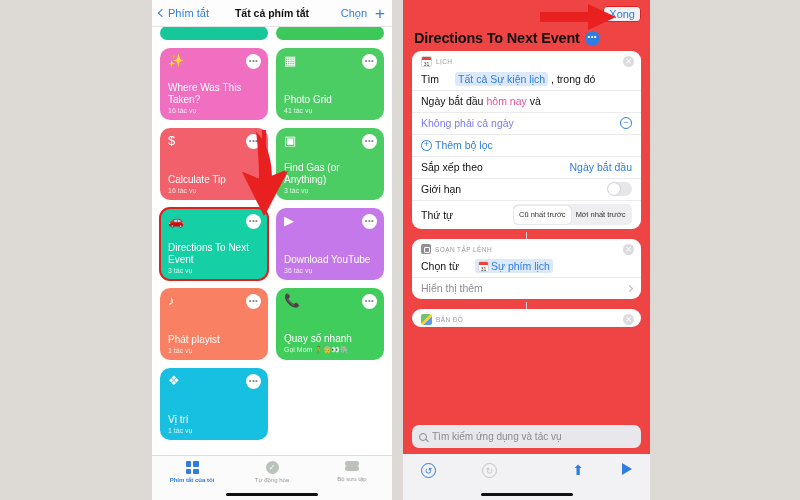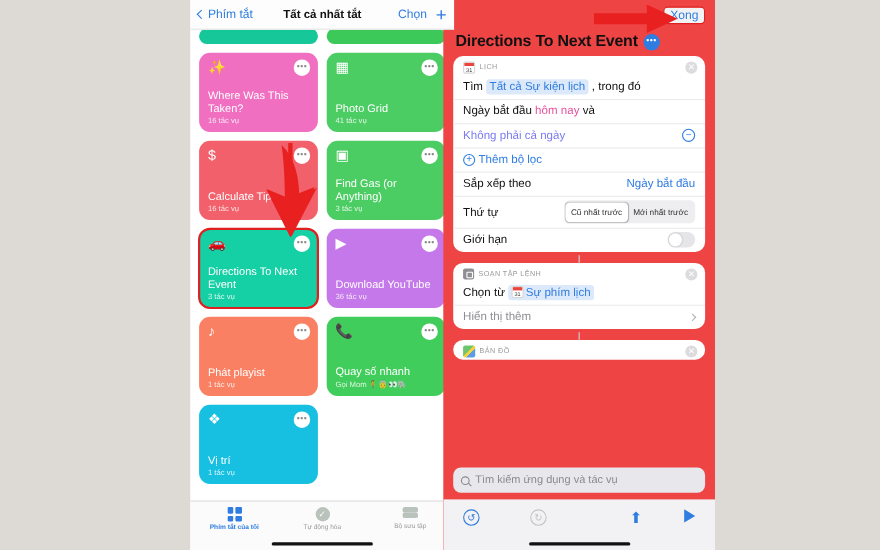--- a/index.html
+++ b/index.html
@@ -9,21 +9,21 @@
     font-family: "Liberation Sans", sans-serif;
     overflow: hidden;
   }
   .stage { position: relative; width: 800px; height: 500px; }
 
   
   .panel {
     position: absolute; top: 0; height: 500px;
     background: #f7f7f7; overflow: hidden;
   }
-  #panel-left  { left: 173px; width: 240px; background: #ffffff; }
+  #panel-left  { left: 152px; width: 240px; background: #ffffff; }
   #panel-right { left: 403px; width: 247px; background: #ef4444; }
 
   
   .nav {
     height: 27px; background: #fdfdfd;
     display: flex; align-items: center; padding: 0 7px;
     position: relative; z-index: 5;
     border-bottom: 0.5px solid #e3e3e3;
   }
   .nav-back { display: flex; align-items: center; color: #2f7de0; font-size: 11px; }
@@ -99,21 +99,21 @@
   .blk { background: #fff; border-radius: 9px; position: relative; overflow: hidden;
          margin-bottom: 3px; }
   .blk-head { display: flex; align-items: center; gap: 4px; padding: 5px 9px 2px 9px; }
   .blk-head .h-label { font-size: 6.5px; color: #9b9b9f; letter-spacing: .4px; }
   .x-btn { position: absolute; right: 7px; top: 5px; width: 11px; height: 11px;
            border-radius: 50%; background: #dcdcdf; color: #fff; font-size: 8px;
            display: flex; align-items: center; justify-content: center; line-height: 1; }
   .row { padding: 3px 9px 4px 9px; font-size: 10.5px; color: #111; display: flex;
          align-items: center; flex-wrap: wrap; gap: 3px; line-height: 14px; }
   .row.sep { border-top: .5px solid #ececee; }
-  .tok { background: #dce9fb; color: #2f7de0; border-radius: 3px; padding: 0 3px; }
+  .tok { background: #dce9fb; color: #2f7de0; border-radius: 3px; padding: 0 3px; margin-left: 13px; }
   .pink { color: #e8519b; text-align: center; }
   .purple { color: #7c7cf0; }
   .blue { color: #2f7de0; }
   .gray { color: #8e8e93; }
   .spacer { margin-left: auto; }
   .minus { width: 12px; height: 12px; border-radius: 50%; border: 1px solid #2f7de0;
            color: #2f7de0; font-size: 9px; display: flex; align-items: center;
            justify-content: center; line-height: 1; padding-bottom: 1px; }
   .plus-c { width: 11px; height: 11px; border-radius: 50%; border: 1px solid #2f7de0;
             color: #2f7de0; font-size: 9px; display: flex; align-items: center;
@@ -173,21 +173,21 @@
 
 <div class="stage">
 
   <div class="panel" id="panel-left">
 
     <div class="nav">
       <div class="nav-back">
         <span class="chev-l"></span>
         <span>Phím tắt</span>
       </div>
-      <div class="nav-title">Tất cả nhất tắt</div>
+      <div class="nav-title">Tất cả phím tắt</div>
       <div class="nav-right">
         <span class="nav-choose">Chọn</span>
         <span class="nav-plus">+</span>
       </div>
     </div>
 
     <div class="grid-scroll">
       <div class="grid" id="card-grid">
           <div class="card cut" style="background: rgb(22, 199, 154);"></div>
           <div class="card cut" style="background: rgb(61, 200, 90);"></div>
@@ -310,33 +310,33 @@
         <div class="row sep">
           <span class="plus-c">+</span>
           <span class="blue">Thêm bộ lọc</span>
         </div>
         <div class="row sep">
           <span>Sắp xếp theo</span>
           <span class="spacer"></span>
           <span class="blue">Ngày bắt đầu</span>
         </div>
         <div class="row sep">
+          <span>Giới hạn</span>
+          <span class="spacer"></span>
+          <span class="toggle">
+              <i></i>
+            </span>
+        </div>
+        <div class="row sep">
           <span>Thứ tự</span>
           <span class="spacer"></span>
           <span class="seg">
             <span class="on">Cũ nhất trước</span>
             <span>Mới nhất trước</span>
           </span>
-        </div>
-        <div class="row sep">
-          <span>Giới hạn</span>
-          <span class="spacer"></span>
-          <span class="toggle">
-              <i></i>
-            </span>
         </div>
       </div>
 
       <div class="connector"></div>
 
       <div class="blk">
         <span class="x-btn">✕</span>
         <div class="blk-head">
           <span class="sq-glyph"></span>
           <span class="h-label">SOẠN TẬP LỆNH</span>

